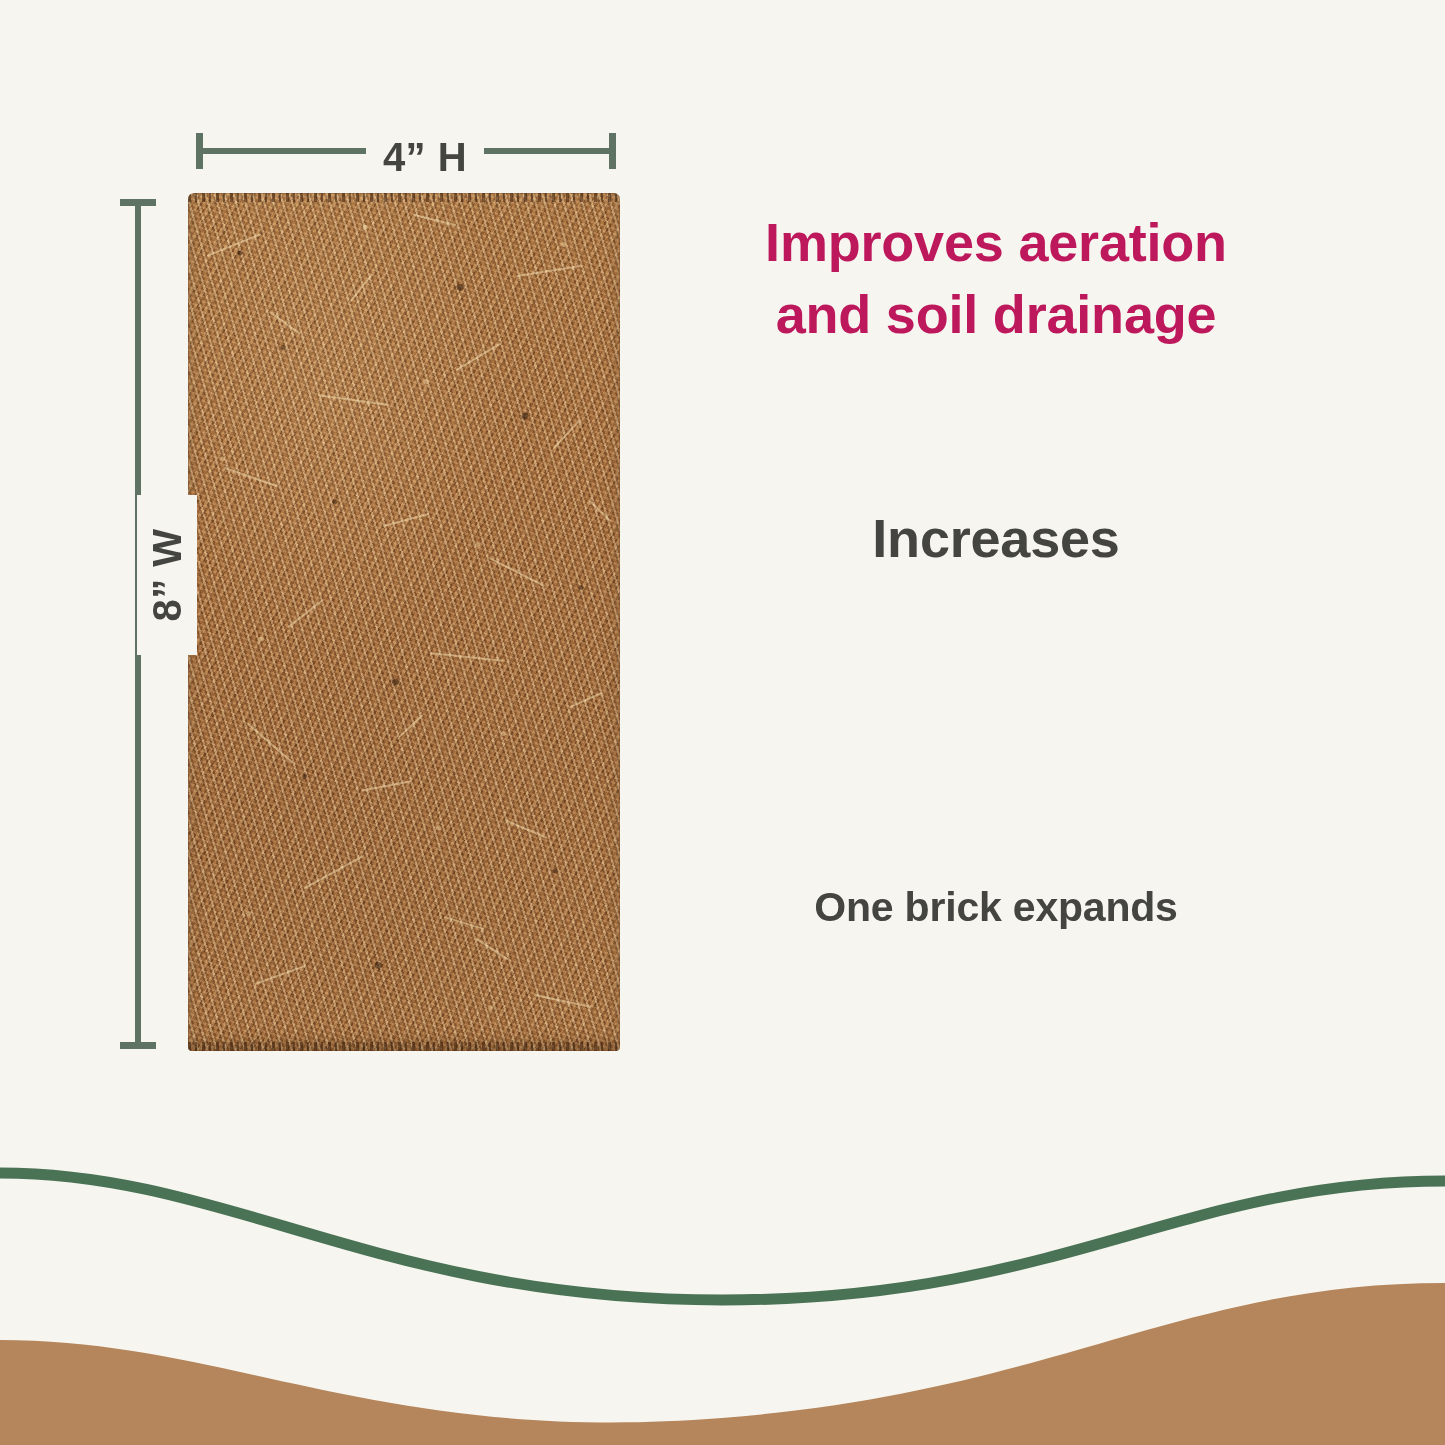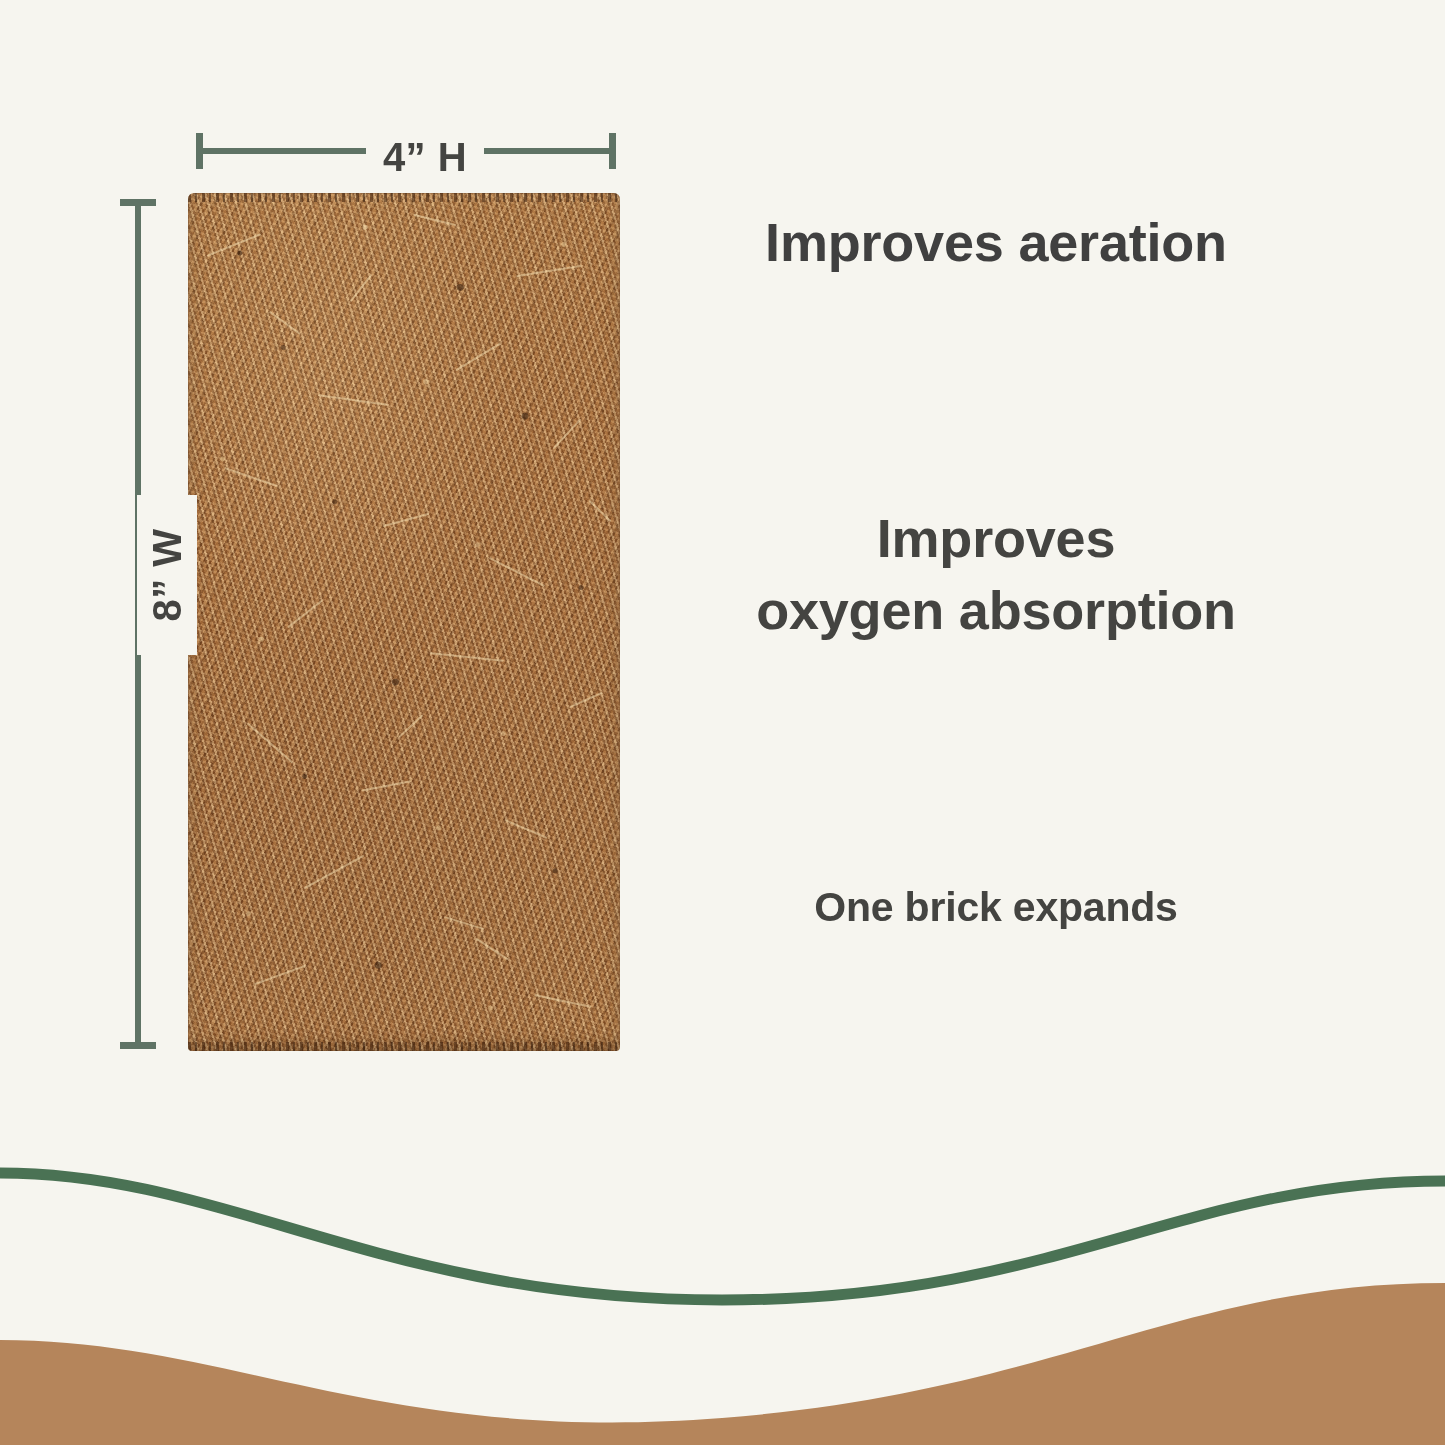--- a/index.html
+++ b/index.html
@@ -269,27 +269,27 @@
       <i style="left:80%; top:94%; width:58px; transform:rotate(12deg);"></i>
       <i style="left:36%; top:11%; width:34px; transform:rotate(-52deg);"></i>
       <i style="left:92%; top:37%; width:30px; transform:rotate(44deg);"></i>
       <i style="left:48%; top:62%; width:32px; transform:rotate(-43deg);"></i>
       <i style="left:66%; top:88%; width:38px; transform:rotate(33deg);"></i>
     </div>
     <div class="brick-edge brick-edge-top"></div>
     <div class="brick-edge brick-edge-bottom"></div>
   </div>
 
-  <div class="benefit" id="benefit-1" style="color: #404040;">
+  <div class="benefit" id="benefit-1" style="color: #be185d;">
     <span class="line">Improves aeration</span>
+    <span class="line">and soil drainage</span>
   </div>
 
   <div class="benefit" id="benefit-2" style="color: rgb(68, 68, 65);">
-    <span class="line">Improves</span>
-    <span class="line">oxygen absorption</span>
+    <span class="line">Increases</span>
   </div>
 
   <div class="benefit" id="benefit-3" style="color: rgb(68, 68, 65);">
     <span class="line">One brick expands</span>
   </div>
 
   <svg id="wave" viewBox="0 0 1445 330" preserveAspectRatio="none">
     <path id="wave-fill" d="M0 225 C 230 225, 380 330, 722 303 C 1060 276, 1180 168, 1445 168 L1445 330 L0 330 Z" fill="#B5855B"></path>
     <path id="wave-stroke" d="M0 -14 C 230 -14, 380 113, 722 113 C 1060 113, 1180 -6, 1445 -6" fill="none" stroke-width="11" stroke-linecap="round" transform="translate(0,72)" stroke="#4A7254"></path>
   </svg>

